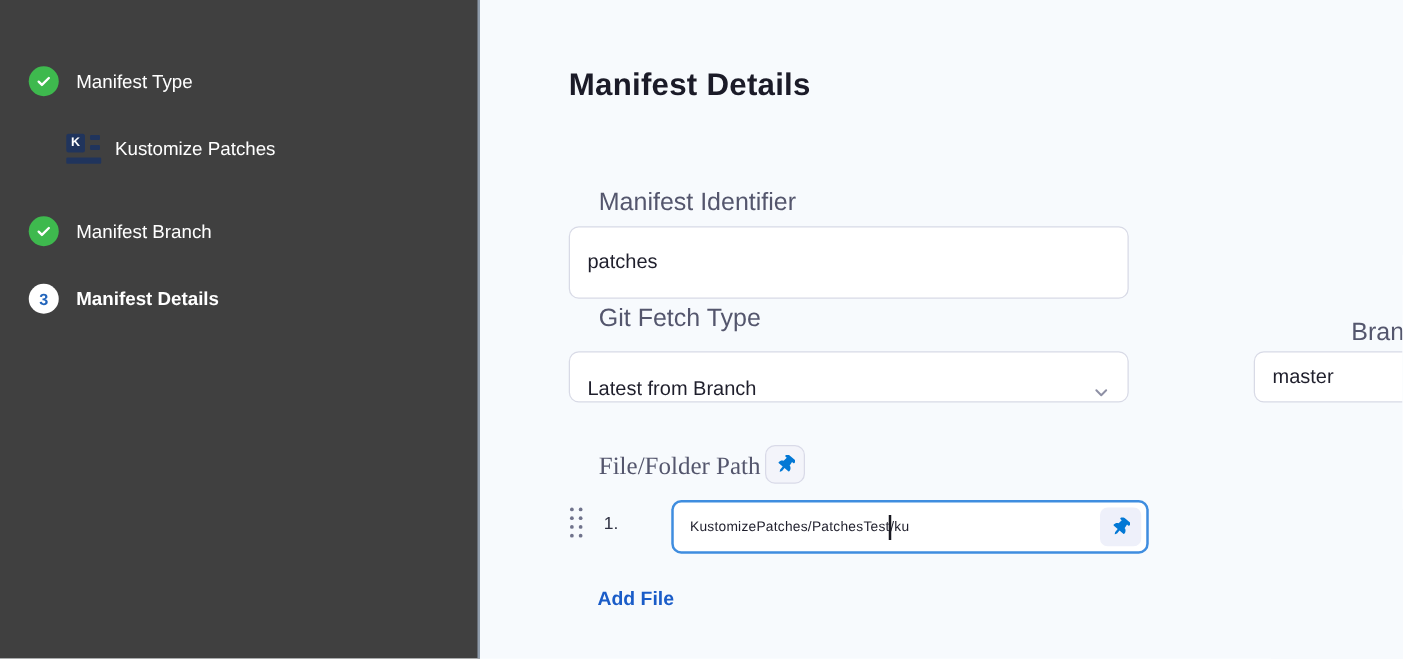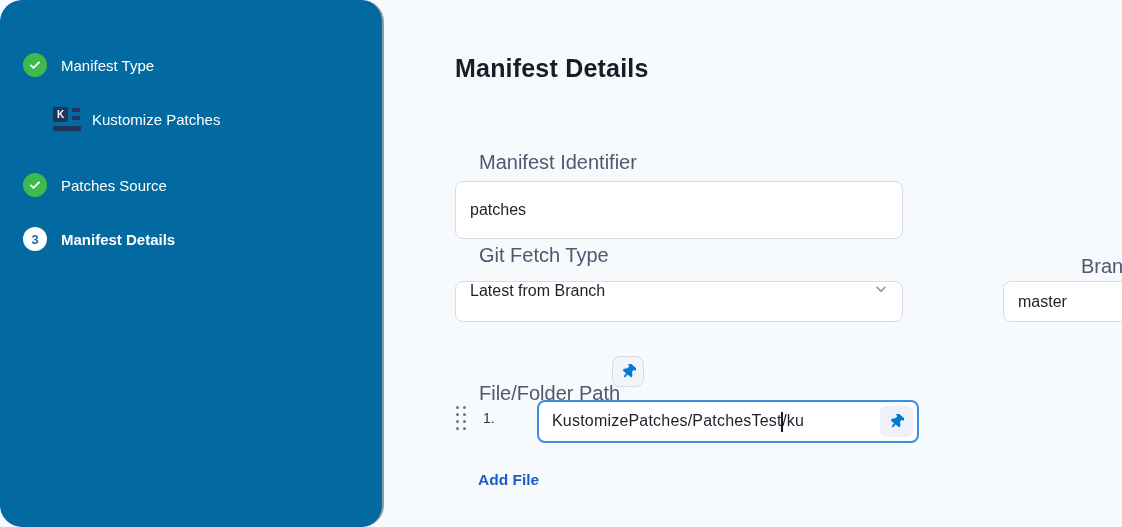--- a/index.html
+++ b/index.html
@@ -7,21 +7,21 @@
   body { font-family: "Liberation Sans", "DejaVu Sans", sans-serif; }
 
   .app {
     position: relative; width: 1122px; height: 527px;
     background: #f7fafd; overflow: hidden;
   }
 
   
   .sidebar {
     position: absolute; left: 0; top: 0; width: 384px; height: 527px;
-    background: #0369a1; border-right: 2px solid #8f9cab; border-radius: 22px;
+    background: #404040; border-right: 2px solid #8f9cab;
   }
   .step-row { position: absolute; display: flex; align-items: center; gap: 14px; cursor: pointer; }
   .step-circle {
     width: 24px; height: 24px; border-radius: 50%;
     display: flex; align-items: center; justify-content: center; flex: 0 0 24px;
   }
   .step-circle.complete { background: #3eb94e; }
   .step-circle.current  { background: #ffffff; color: #2265bc; font-size: 13px; font-weight: 700; }
   .step-label { color: #ffffff; font-size: 15px; }
   .step-label.bold { font-weight: 700; }
@@ -46,21 +46,21 @@
   .field-label { position: absolute; font-size: 20px; color: #54566d; margin-left: 24px; }
 
   .text-input {
     position: absolute; background: #ffffff; border: 1px solid #d8dae6; border-radius: 8px;
     font-family: "Liberation Sans", "DejaVu Sans", sans-serif;
     font-size: 16px; color: #1f1f2c; padding: 0 14px; outline: none;
   }
 
   .select-box {
     position: absolute; background: #ffffff; border: 1px solid #d8dae6; border-radius: 8px;
-    display: flex; align-items: flex-start; justify-content: space-between;
+    display: flex; align-items: flex-end; justify-content: space-between;
     padding: 0 14px; font-size: 16px; color: #1f1f2c; cursor: pointer;
   }
 
   .pin-button {
     position: absolute; width: 32px; height: 31px; background: #f3f4fa;
     border: 1px solid #d9dae8; border-radius: 8px;
     display: flex; align-items: center; justify-content: center; cursor: pointer;
   }
 
   .drag-handle {
@@ -70,21 +70,21 @@
   }
   .drag-handle i { width: 3px; height: 3px; border-radius: 50%; background: #70738c; }
 
   .row-index { position: absolute; left: 483px; top: 410px; font-size: 14px; color: #2f3142; }
 
   .path-input {
     position: absolute; left: 537px; top: 400px; width: 382px; height: 43px;
     background: #ffffff; border: 2px solid #3f8ddf; border-radius: 8px;
     display: flex; align-items: center; padding: 0 42px 0 13px; cursor: text;
   }
-  .path-input .path-text { font-size: 16px; color: #1f1f2c; white-space: nowrap; letter-spacing: 0.2px; }
+  .path-input .path-text { font-size: 11px; color: #1f1f2c; white-space: nowrap; letter-spacing: 0.2px; }
   .caret { display: inline-block; width: 1.5px; height: 20px; background: #17171f; vertical-align: middle; margin: 0 -0.5px; }
   .path-pin {
     position: absolute; right: 4px; top: 4px; bottom: 4px; width: 33px;
     background: #eef0fa; border-radius: 6px;
     display: flex; align-items: center; justify-content: center; cursor: pointer;
   }
 
   .add-file-link {
     position: absolute; left: 478px; top: 471px;
     font-size: 15.5px; font-weight: 700; color: #1a5cc8; cursor: pointer; text-align: center;
@@ -115,21 +115,21 @@
       </span>
       <span class="step-label">Kustomize Patches</span>
     </div>
 
     <div class="step-row" style="left:23px; top:173px;">
       <span class="step-circle complete">
         <svg width="14" height="14" viewBox="0 0 24 24">
             <path d="M5 12.5l4.5 4.5L19 7.5" stroke="#ffffff" stroke-width="3.2" fill="none" stroke-linecap="round" stroke-linejoin="round"></path>
           </svg>
       </span>
-      <span class="step-label">Patches Source</span>
+      <span class="step-label">Manifest Branch</span>
     </div>
 
     <div class="step-row" style="left:23px; top:227px;">
       <span class="step-circle current">3</span>
       <span class="step-label bold">Manifest Details</span>
     </div>
 
   </div>
 
   <h1 class="main-title">Manifest Details</h1>
@@ -143,21 +143,21 @@
     <span style="display:flex;">
       <svg width="14" height="14" viewBox="0 0 16 16">
           <path d="M3.5 6l4.5 4.5L12.5 6" stroke="#8e90a5" stroke-width="1.8" fill="none" stroke-linecap="round" stroke-linejoin="round"></path>
         </svg>
     </span>
   </div>
 
   <label class="field-label" style="left:1057px; top:255px;">Branch</label>
   <input class="text-input" style="left: 1003px; top: 281px; width: 165px; height: 41px;" value="master">
 
-  <label class="field-label" style="left:455px; top:382px;">File/Folder Path</label>
+  <label class="field-label" style="left:455px; top:362px;font-family:Liberation Serif, serif;">File/Folder Path</label>
   <div class="pin-button" style="left:612px; top:356px;">
     <svg width="15" height="15" viewBox="0 0 384 512">
       <g transform="rotate(40 192 256)">
         <path fill="#0278d5" d="M298 214L286 96h42c13 0 24-11 24-24V24c0-13-11-24-24-24H56C43 0 32 11 32 24v48c0 13 11 24 24 24h42L86 214C37 237 8 280 8 328c0 13 11 24 24 24h136v104c0 1 0 2 1 4l24 48c3 6 11 6 14 0l24-48c1-2 1-3 1-4V352h136c13 0 24-11 24-24 0-48-29-91-78-114z"></path>
       </g>
     </svg>
   </div>
 
   <div class="drag-handle">
     <i></i>

